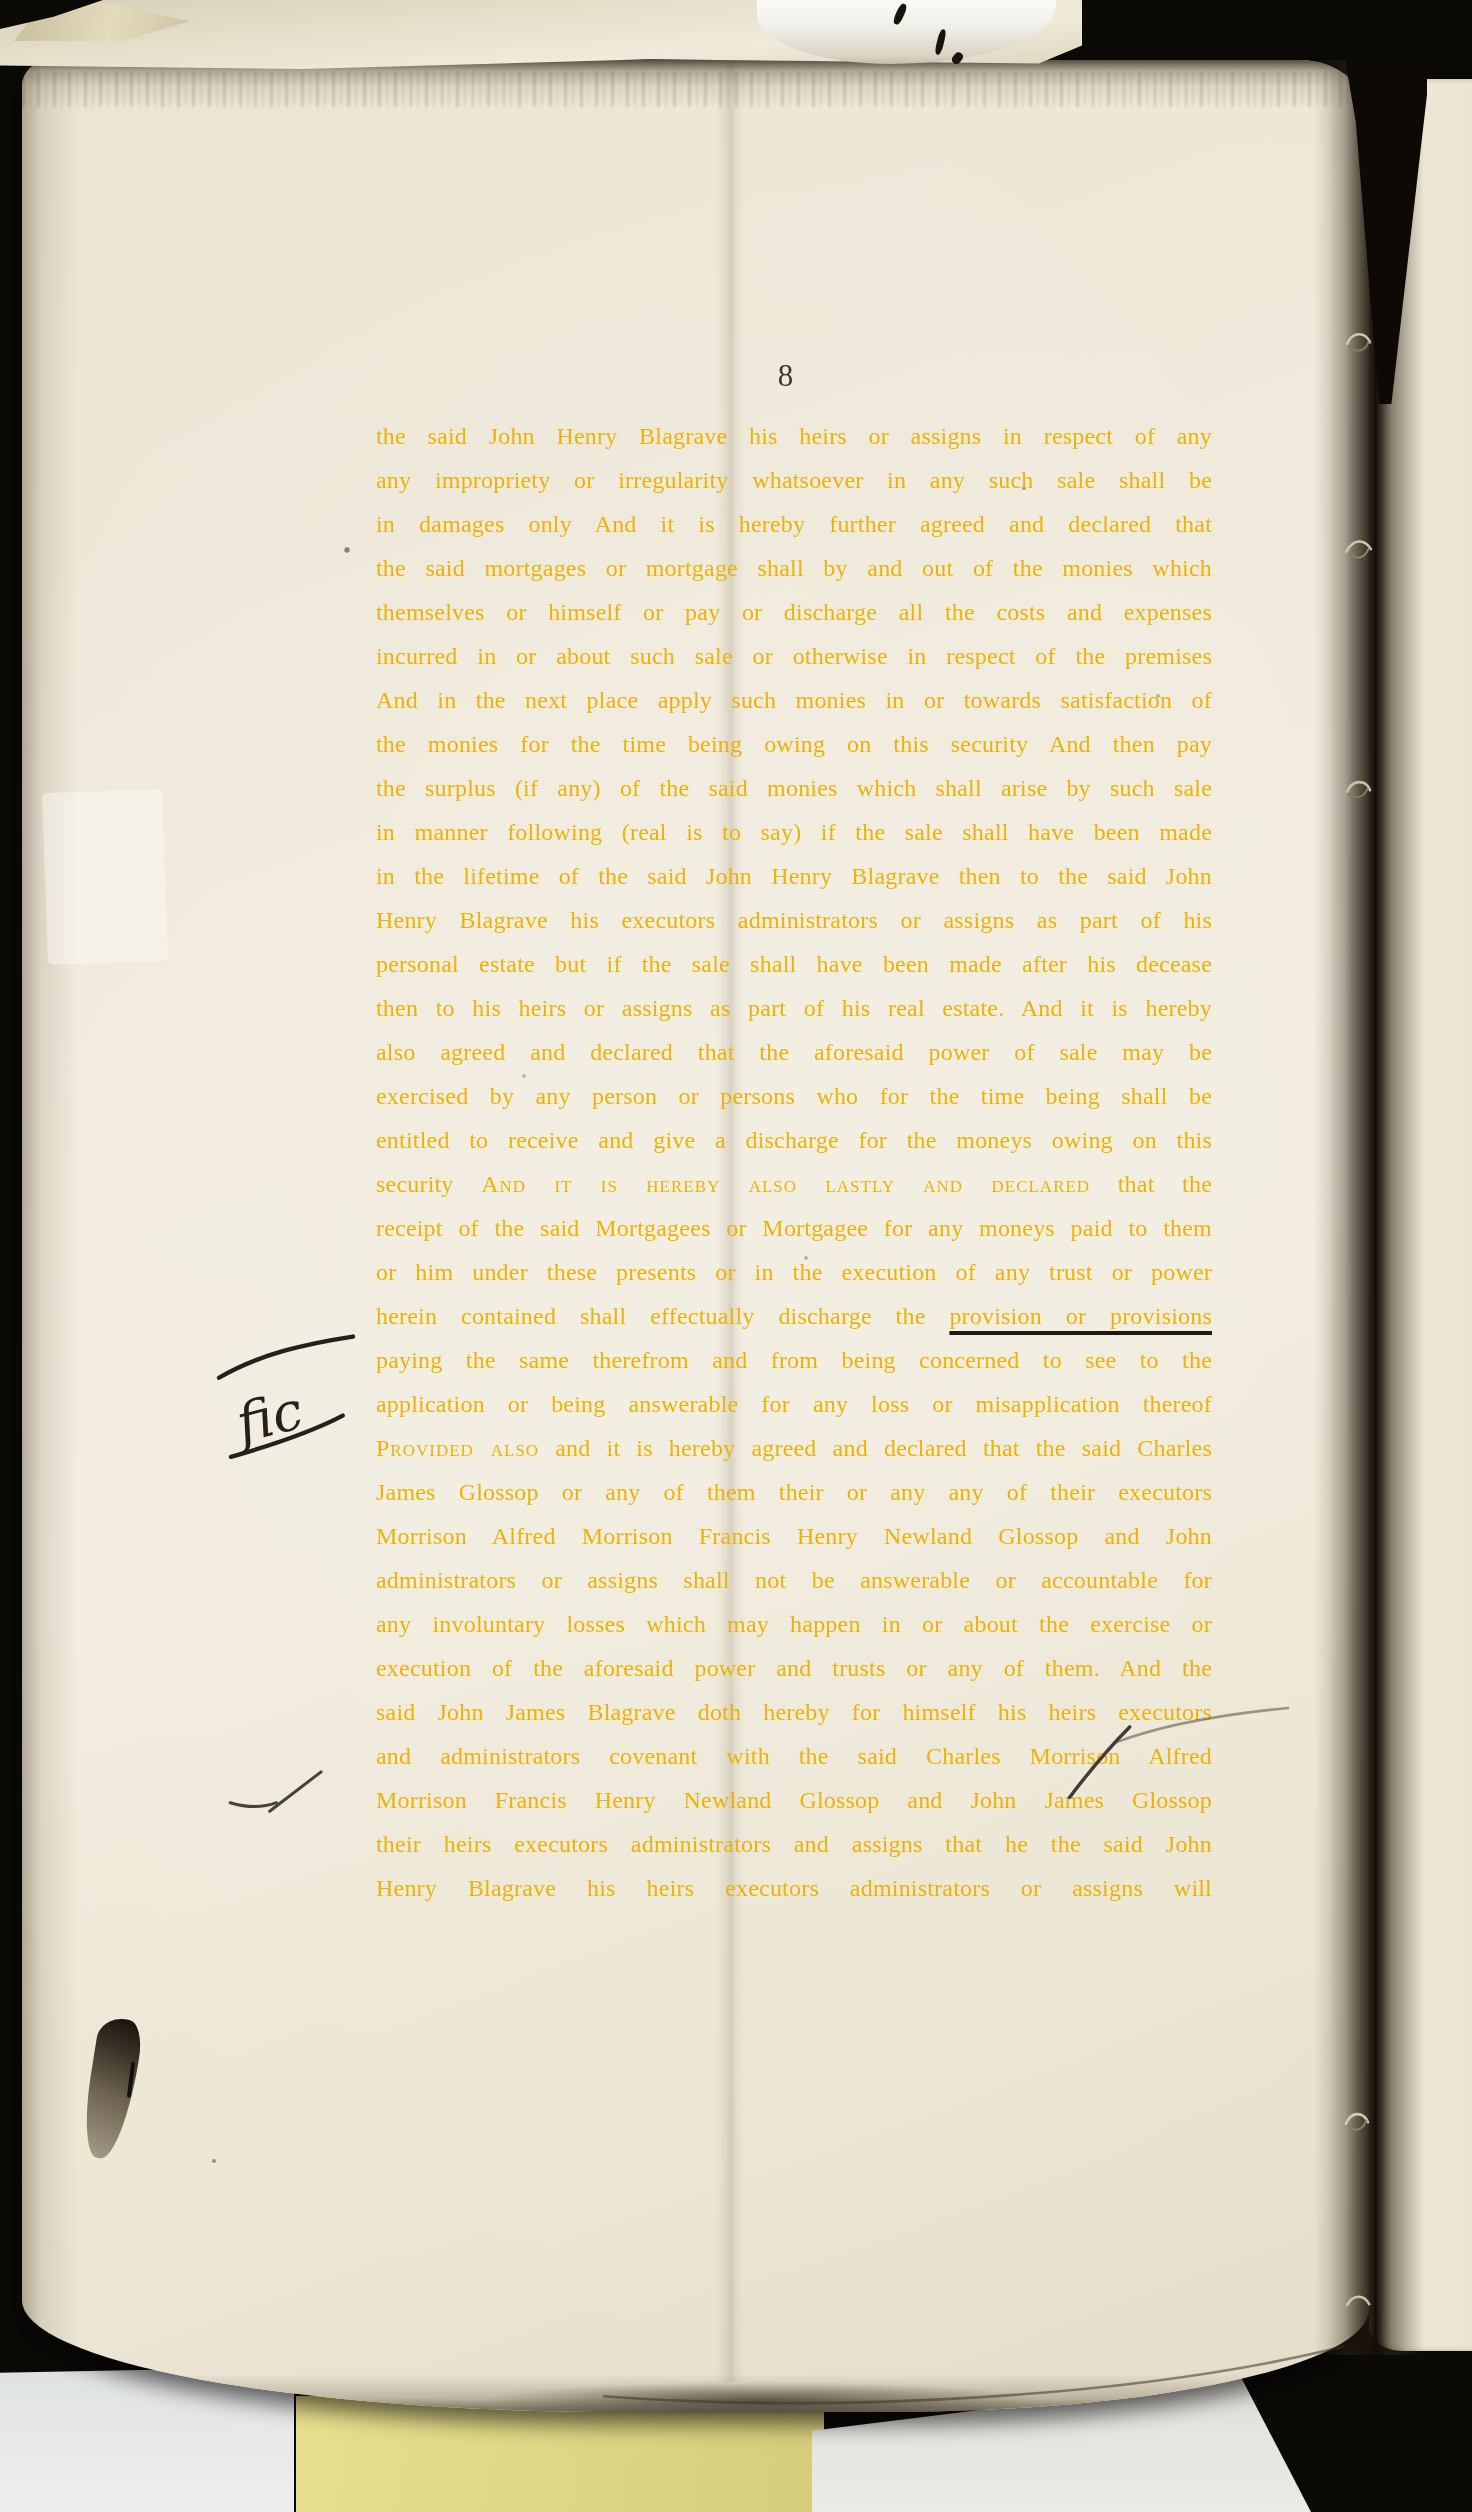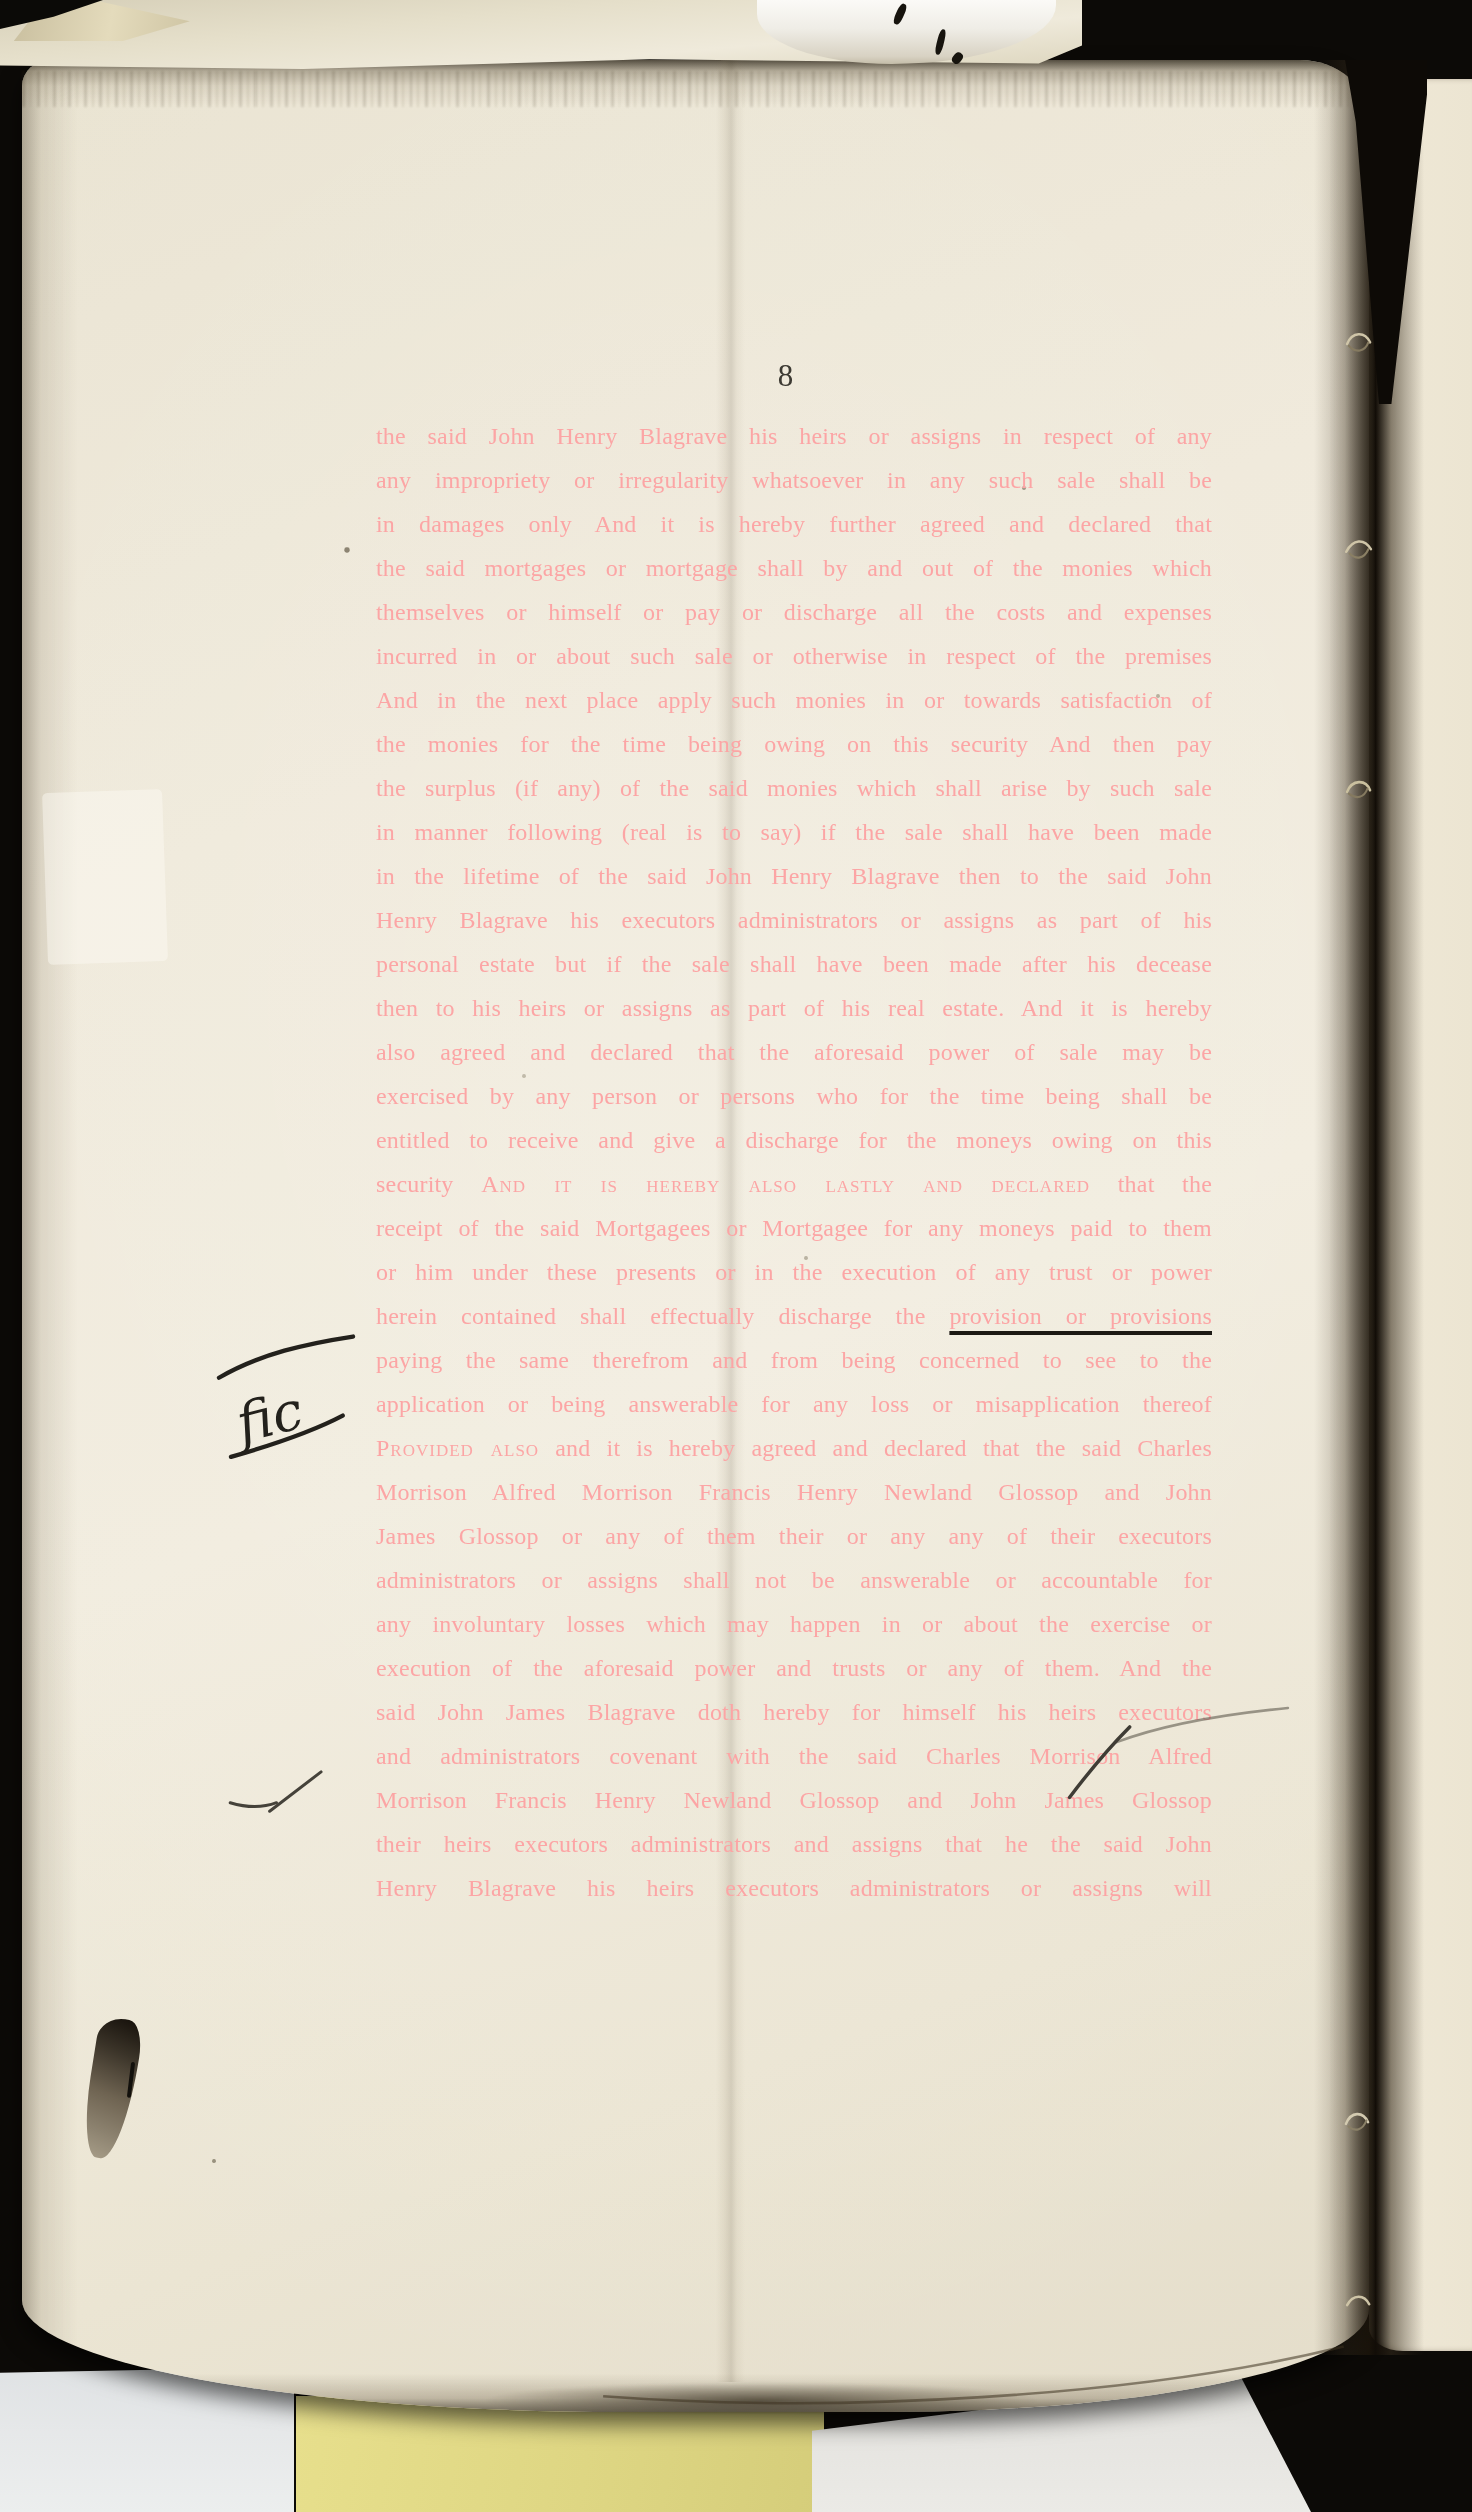--- a/index.html
+++ b/index.html
@@ -96,21 +96,21 @@
     box-shadow:346px 549px 0 1.7px rgba(60,50,30,0.55), 1023px 487px 0 0.9px rgba(70,60,38,0.45),
       213px 2160px 0 0.9px rgba(70,60,38,0.5), 805px 1257px 0 0.9px rgba(80,68,44,0.35),
       523px 1075px 0 0.9px rgba(80,68,44,0.3), 1157px 695px 0 0.9px rgba(80,68,44,0.35);}
   
   .page-number{
     position:absolute;left:755px;top:358px;width:62px;text-align:center;
     font-size:31px;color:#3d3a33;letter-spacing:0.9px;
   }
   .text-block{
     position:absolute;left:376px;top:414px;width:836px;
-    font-size:24px;line-height:44px;color:#fca5a5;
+    font-size:24px;line-height:44px;color:#eab308;
     text-align:justify;letter-spacing:0.2px;
   }
   .text-block .line{text-align:justify;text-align-last:justify;white-space:normal;}
   .sc{font-variant:small-caps;letter-spacing:1px;}
   .u{
     text-decoration:underline;text-decoration-thickness:4.3px;
     text-underline-offset:6.9px;text-decoration-color:#1d1a14;text-decoration-skip-ink:none;
   }
   
   .margin-note{position:absolute;left:200px;top:1309px;}
@@ -204,22 +204,22 @@
       <div class="line"><span>also agreed and declared that the aforesaid power of sale may be</span></div>
       <div class="line"><span>exercised by any person or persons who for the time being shall be</span></div>
       <div class="line"><span>entitled to receive and give a discharge for the moneys owing on this</span></div>
       <div class="line"><span>security </span><span class="sc">And it is hereby also lastly and declared</span><span> that the</span></div>
       <div class="line"><span>receipt of the said Mortgagees or Mortgagee for any moneys paid to them</span></div>
       <div class="line"><span>or him under these presents or in the execution of any trust or power</span></div>
       <div class="line"><span>herein contained shall effectually discharge the </span><span class="u">provision or provisions</span></div>
       <div class="line"><span>paying the same therefrom and from being concerned to see to the</span></div>
       <div class="line"><span>application or being answerable for any loss or misapplication thereof</span></div>
       <div class="line"><span class="sc">Provided also</span><span> and it is hereby agreed and declared that the said Charles</span></div>
+      <div class="line"><span>James Glossop or any of them their or any any of their executors</span></div>
       <div class="line"><span>Morrison Alfred Morrison Francis Henry Newland Glossop and John</span></div>
-      <div class="line"><span>James Glossop or any of them their or any any of their executors</span></div>
       <div class="line"><span>administrators or assigns shall not be answerable or accountable for</span></div>
       <div class="line"><span>any involuntary losses which may happen in or about the exercise or</span></div>
       <div class="line"><span>execution of the aforesaid power and trusts or any of them. And the</span></div>
       <div class="line"><span>said John James Blagrave doth hereby for himself his heirs executors</span></div>
       <div class="line"><span>and administrators covenant with the said Charles Morrison Alfred</span></div>
       <div class="line"><span>Morrison Francis Henry Newland Glossop and John James Glossop</span></div>
       <div class="line"><span>their heirs executors administrators and assigns that he the said John</span></div>
       <div class="line"><span>Henry Blagrave his heirs executors administrators or assigns will</span></div>
     </div>
 

